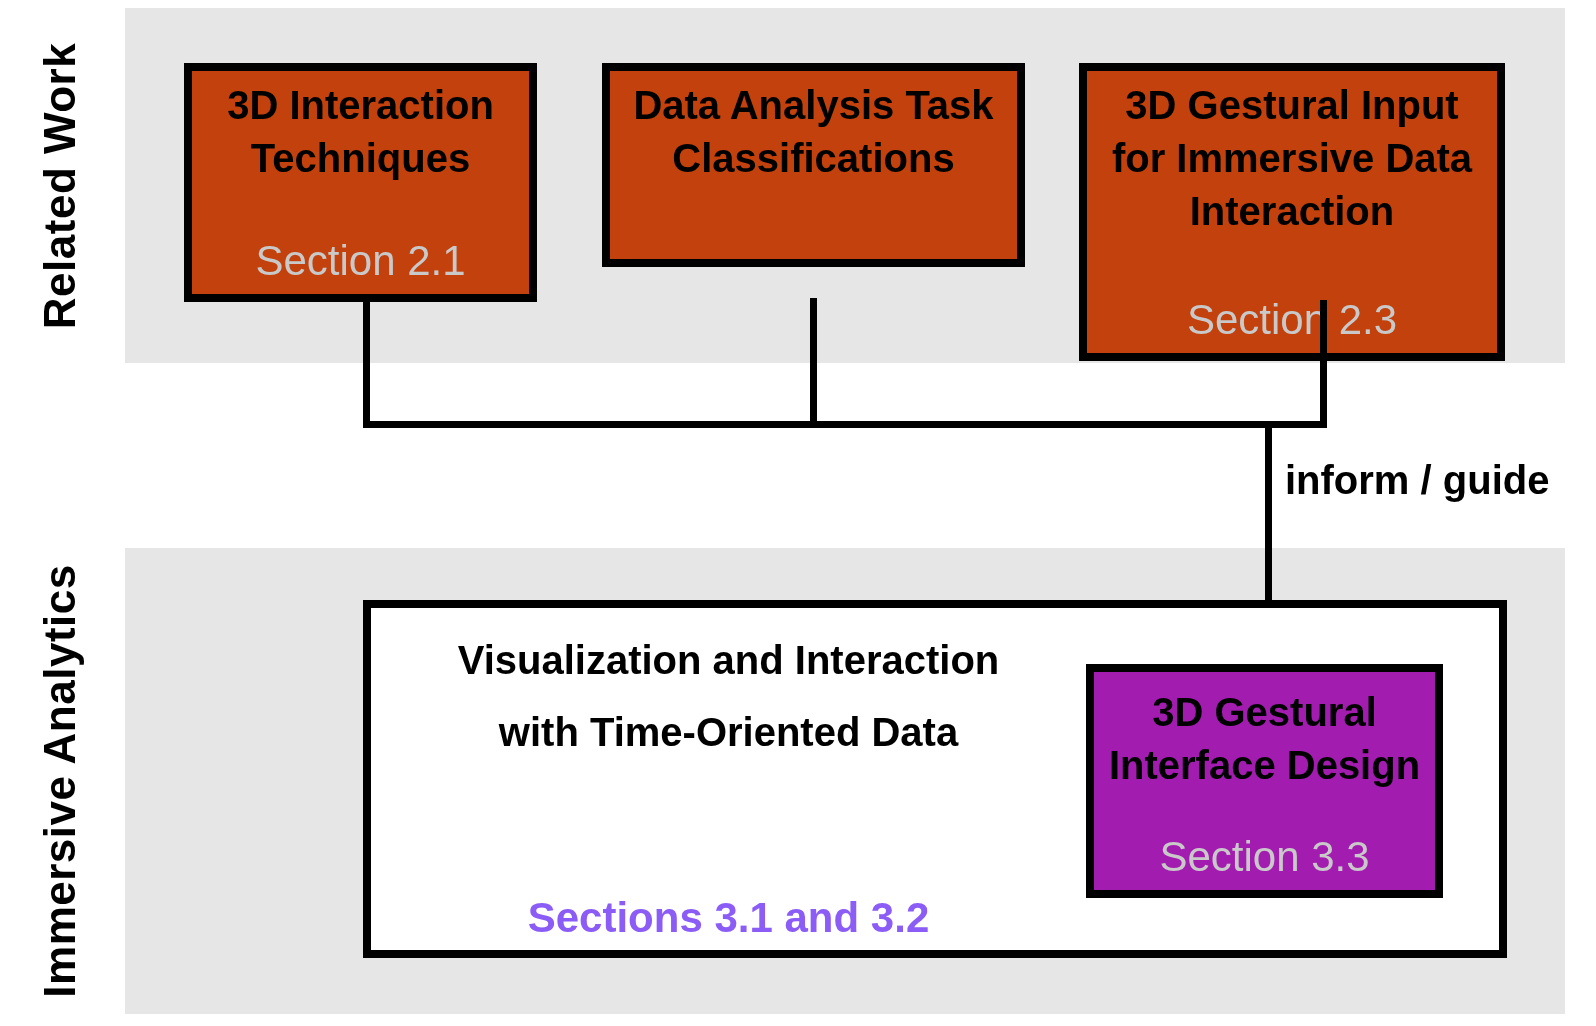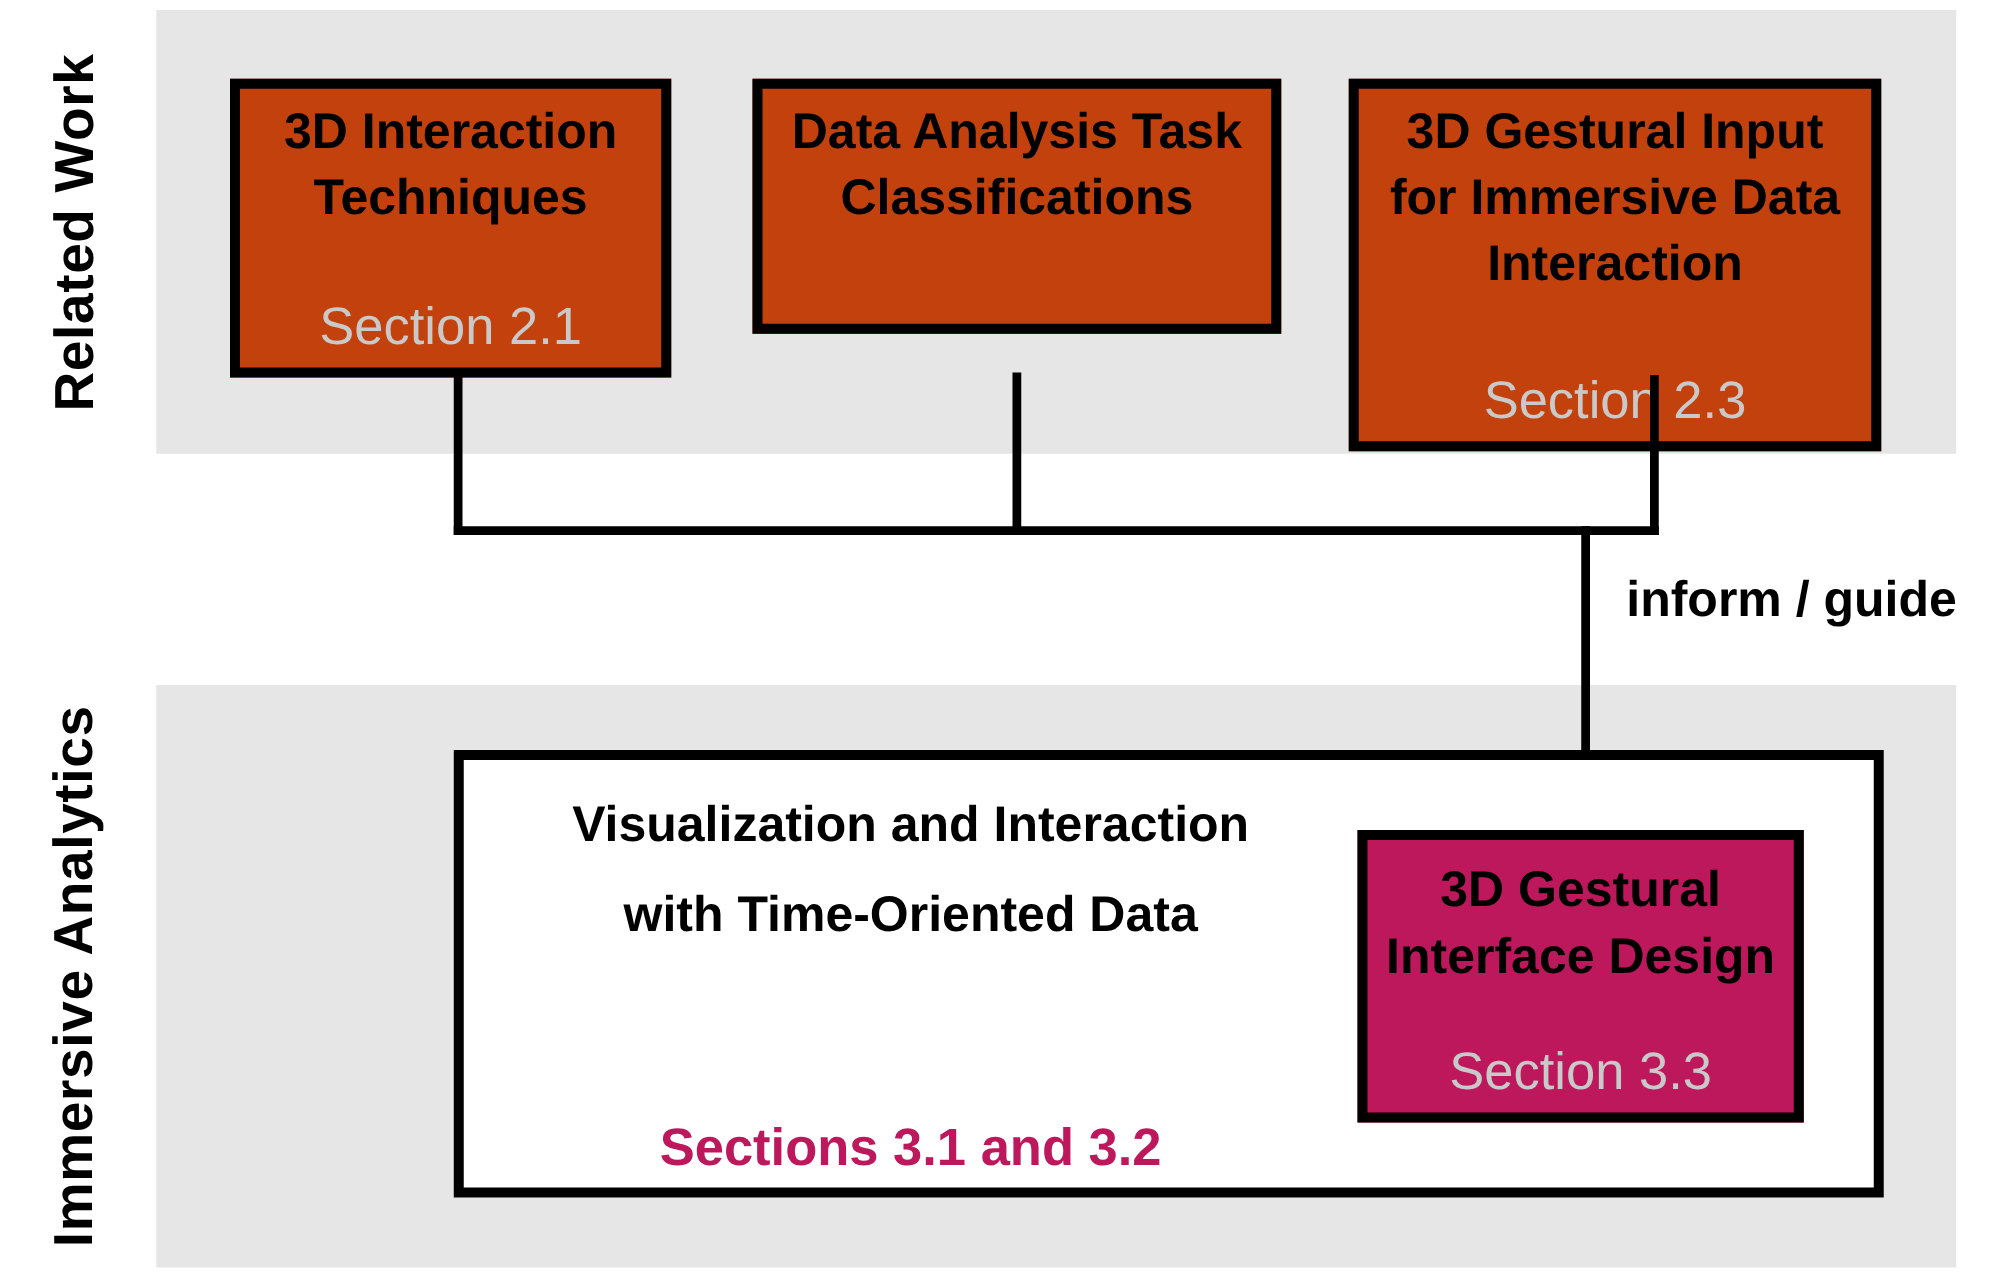--- a/index.html
+++ b/index.html
@@ -92,28 +92,28 @@
     color: #000000;
     white-space: pre-line;
   }
   .outer-section {
     position: absolute;
     left: 0; bottom: 8px;
     width: 715px;
     text-align: center;
     font-size: 42px;
     font-weight: bold;
-    color: #be185d;
+    color: #8b5cf6;
     white-space: nowrap;
   }
   .inner-box {
     position: absolute;
     left: 715px; top: 56px;
     width: 357px; height: 234px;
-    background: #be185d;
+    background: #a21caf;
     border: 8px solid #000000;
     box-sizing: border-box;
   }
 
   .conn {
     position: absolute;
     background: #000000;
   }
   .drop-1 { left: 363px;  top: 298px; width: 7px;   height: 130px; }
   .drop-2 { left: 810px;  top: 298px; width: 7px;   height: 130px; }
@@ -127,21 +127,20 @@
     background: #000000;
     clip-path: polygon(0 0, 50% 30%, 100% 0, 50% 100%);
   }
   .arrow-label {
     position: absolute;
     left: 1285px; top: 458px;
     font-size: 40px;
     font-weight: bold;
     color: #000000;
     white-space: nowrap;
-    margin-left: 16px;
   }
 </style>
 </head>
 <body>
 
 <div class="canvas">
 
   <div class="lane-band band-top"></div>
   <div class="lane-band band-bottom"></div>
 

